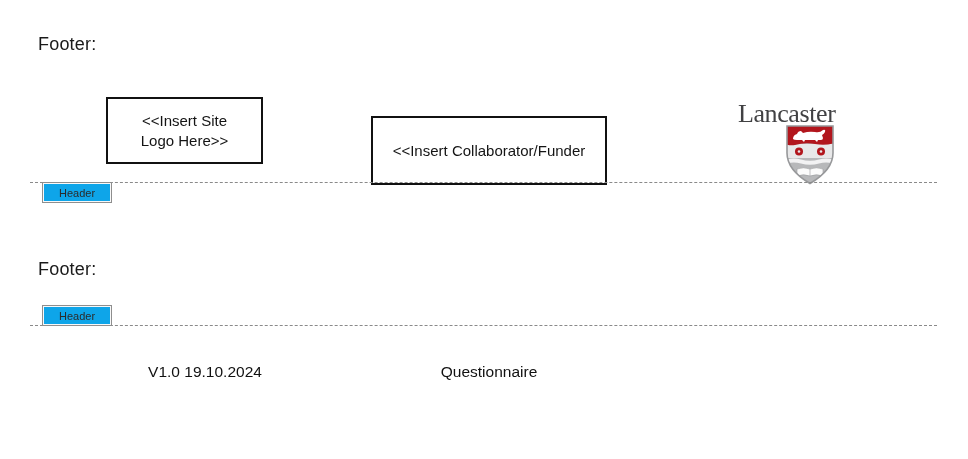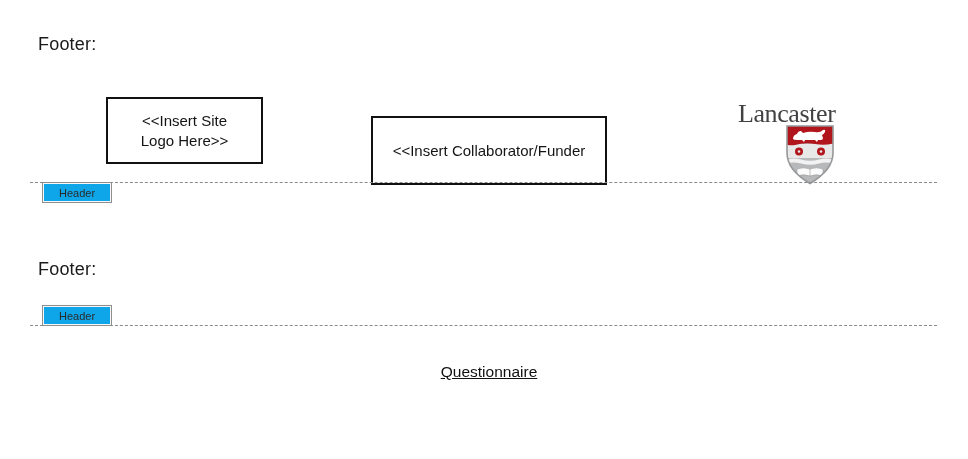--- a/index.html
+++ b/index.html
@@ -43,21 +43,21 @@
     padding:0 16px;box-shadow:inset 0 0 0 1px #f8f8f8;
   }
   #header-tab{top:182px;}
   #footer-tab{top:305px;}
 
   .footer-text{
     position:absolute;top:363px;font-size:15.5px;color:#111111;white-space:nowrap;
     transform:translateX(-50%);
   }
   #footer-version{left:205px;}
-  #footer-center{left:489px;text-decoration:underline;}
+  #footer-center{left:489px;}
   #footer-iras{left:776px;}
 </style>
 </head>
 <body>
 
 <div class="canvas">
 
   <div class="section-label" id="header-label">Footer:</div>
 
   <div class="logo-box" id="site-logo-box">
@@ -99,15 +99,16 @@
   </div>
 
   <div class="boundary-line" id="header-boundary-line"></div>
   <div class="boundary-tab" id="header-tab">Header</div>
 
   <div class="section-label" id="footer-label">Footer:</div>
 
   <div class="boundary-line" id="footer-boundary-line"></div>
   <div class="boundary-tab" id="footer-tab">Header</div>
 
+  <div class="footer-text" id="footer-version">V1.0 19.10.2024</div>
   <div class="footer-text" id="footer-center">Questionnaire</div>
 
 </div>
 
 </body></html>

